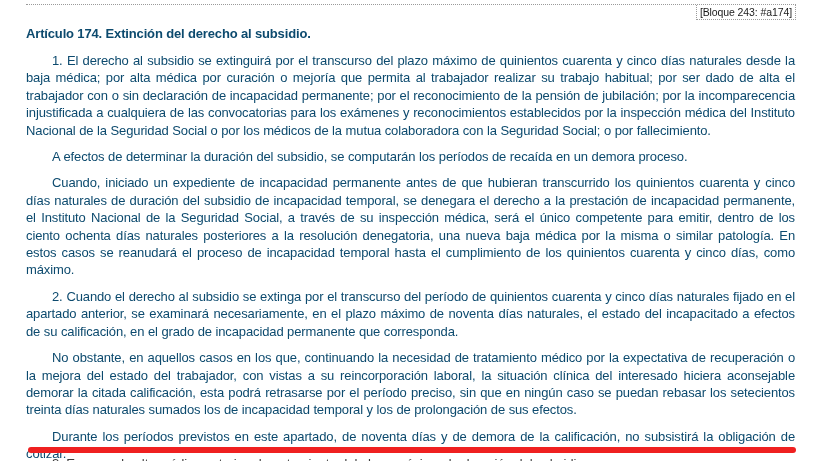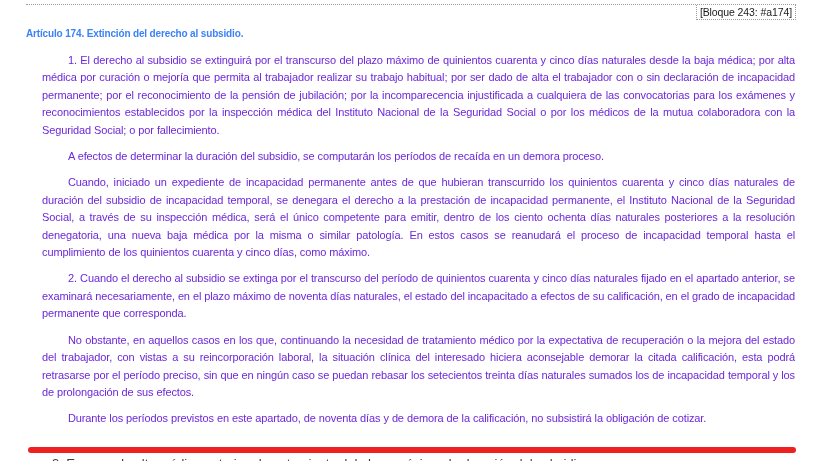--- a/index.html
+++ b/index.html
@@ -49,37 +49,37 @@
 
   
   .content {
     position: absolute;
     top: 24px;
     left: 26px;
     width: 769px;
   }
 
   .article-title {
-    font-size: 10px;
+    font-size: 13px;
     font-weight: bold;
     line-height: 19px;
     margin: 0 0 9px 0;
     letter-spacing: -0.15px;
-    color: #3b82f6;
+    color: #0c4a6e;
   }
 
   p.para {
-    margin: 0 0 9px 16px;
-    font-size: 11px;
+    margin: 0 0 9px 0;
+    font-size: 13px;
     line-height: 17.4px;
     text-align: justify;
     text-indent: 26px;
     letter-spacing: -0.12px;
     word-spacing: 0.1px;
-    color: #6d28d9;
+    color: #0c4a6e;
   }
   p.para:last-of-type {
     margin-bottom: 0;
   }
 
   
   .red-rule {
     position: absolute;
     left: 28px;
     right: 24px;

